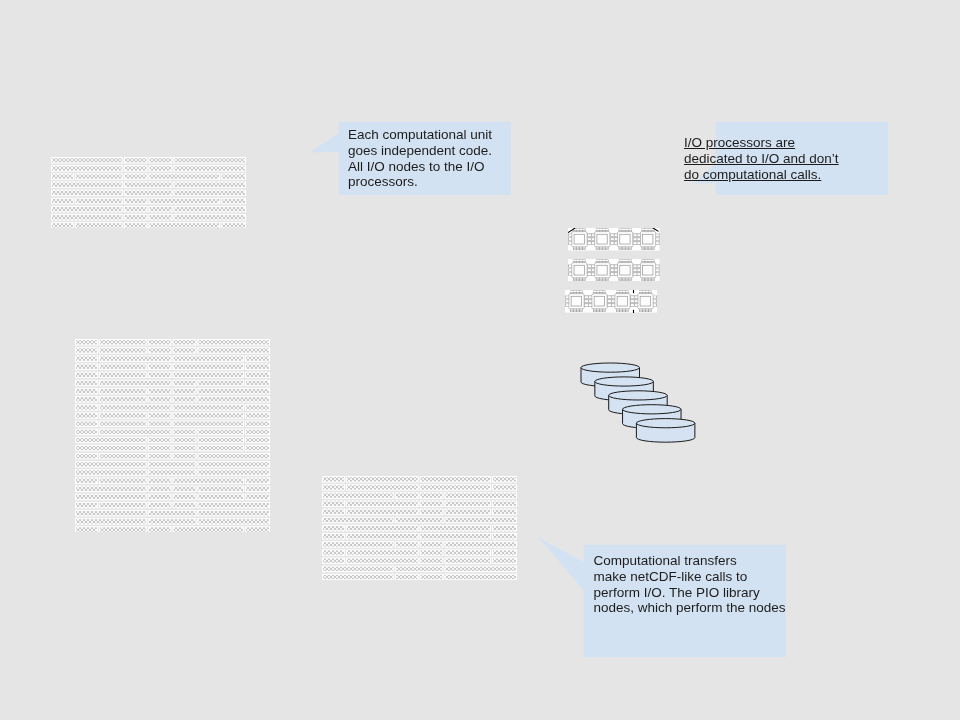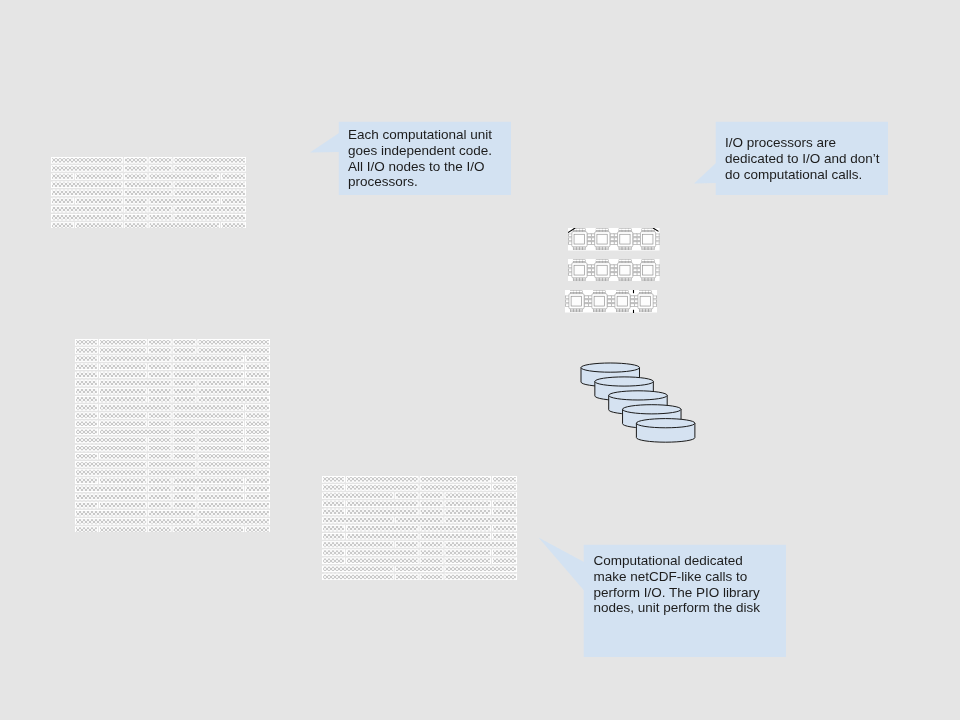--- a/index.html
+++ b/index.html
@@ -958,28 +958,28 @@
         <rect x="338.8" y="121.8" width="172.2" height="73.2" fill="#d3e2f2"></rect>
         <polygon points="339,133 310,152.5 339,152" fill="#d3e2f2"></polygon>
       </svg>
       <div class="callout-text" style="left:348px;top:127px;width:172.2px;"><div>Each computational unit</div><div>goes independent code.</div><div>All I/O nodes to the I/O</div><div>processors.</div></div>
     </div>
     <div class="callout" style="left:0;top:0;width:0;height:0;">
       <svg class="callout-shape" width="960" height="720">
         <rect x="715.7" y="121.8" width="172.3" height="73.2" fill="#d3e2f2"></rect>
         <polygon points="716,163 694,183.5 716,183" fill="#d3e2f2"></polygon>
       </svg>
-      <div class="callout-text" style="left:725px;top:135.1px;width:172.3px;"><div>I/O processors are</div><div>dedicated to I/O and don’t</div><div>do computational calls.</div></div>
+      <div class="callout-text" style="left:684px;top:135.1px;width:172.3px;text-decoration:underline;"><div>I/O processors are</div><div>dedicated to I/O and don’t</div><div>do computational calls.</div></div>
     </div>
     <div class="callout" style="left:0;top:0;width:0;height:0;">
       <svg class="callout-shape" width="960" height="720">
         <rect x="583.7" y="544.8" width="202.3" height="112.2" fill="#d3e2f2"></rect>
         <polygon points="584,562 538.5,537.5 584,590.5" fill="#d3e2f2"></polygon>
       </svg>
-      <div class="callout-text" style="left:593.4000000000001px;top:553.0999999999999px;width:202.3px;"><div>Computational dedicated</div><div>make netCDF-like calls to</div><div>perform I/O. The PIO library</div><div>nodes, unit perform the disk</div></div>
+      <div class="callout-text" style="left:593.4000000000001px;top:553.0999999999999px;width:202.3px;"><div>Computational transfers</div><div>make netCDF-like calls to</div><div>perform I/O. The PIO library</div><div>nodes, which perform the nodes</div></div>
     </div>
     <div class="chip-row" style="left:568px;top:228px;width:91.5px;height:22.5px;">
       <svg width="91.5" height="22.5" viewBox="0 0 91.5 22.5">
         <rect x="0" y="0" width="91.5" height="22.5" fill="#ffffff"></rect>
         <g>
           <rect x="0.3375000000000005" y="5.949999999999999" width="3.8" height="2.7" fill="#fff" stroke="#9b9b9b" stroke-width="0.5"></rect>
           <rect x="18.7375" y="5.949999999999999" width="3.8" height="2.7" fill="#fff" stroke="#9b9b9b" stroke-width="0.5"></rect>
           <rect x="-3.4624999999999995" y="5.949999999999999" width="3.8" height="2.7" fill="#fff" stroke="#9b9b9b" stroke-width="0.5"></rect>
           <rect x="22.5375" y="5.949999999999999" width="3.8" height="2.7" fill="#fff" stroke="#9b9b9b" stroke-width="0.5"></rect>
           <rect x="0.3375000000000005" y="9.9" width="3.8" height="2.7" fill="#fff" stroke="#9b9b9b" stroke-width="0.5"></rect>

